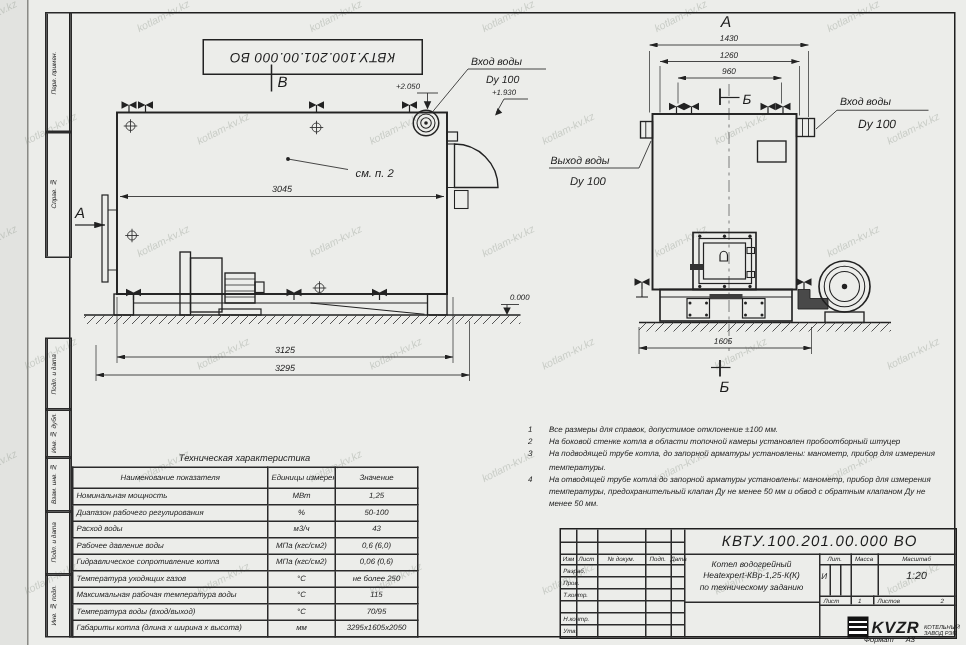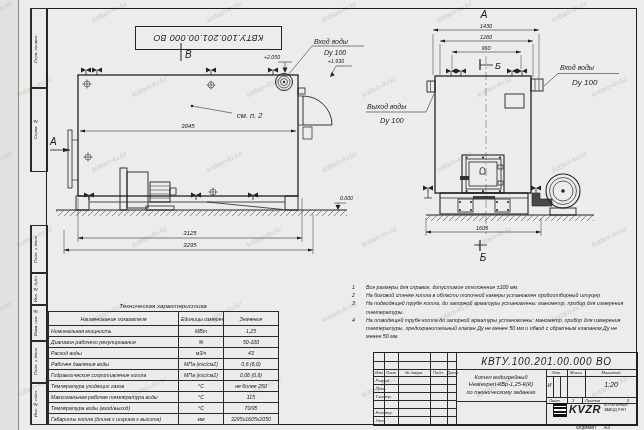--- a/index.html
+++ b/index.html
@@ -32,22 +32,22 @@
   .tech-table td.c{text-align:center;}
   .tblock{position:absolute;left:373px;top:352px;width:263px;height:72px;border:1.3px solid #1f1f1f;
         z-index:5;font-style:italic;}
   .tblock .vl{position:absolute;width:0;border-left:1px solid #2a2a2a;}
   .tblock .hl{position:absolute;height:0;border-top:1px solid #2a2a2a;}
   .tblock .lbl{position:absolute;font-size:4.1px;white-space:nowrap;}
   .tb-num{position:absolute;left:82px;top:0;width:181px;height:16px;display:flex;align-items:center;
         justify-content:center;font-size:10px;letter-spacing:.8px;white-space:nowrap;}
   .tb-name{position:absolute;left:82px;top:16px;width:90px;height:32px;display:flex;flex-direction:column;
         align-items:center;justify-content:center;font-size:5.6px;line-height:1.3;text-align:center;}
-  .tb-logo{position:absolute;left:172px;top:50px;width:91px;height:22px;display:flex;align-items:flex-start;
-        padding-left:7px;box-sizing:border-box;}
+  .tb-logo{position:absolute;left:172px;top:50px;width:91px;height:22px;display:flex;align-items:flex-end;
+        padding-left:19px;box-sizing:border-box;}
   .kvzr-icon{width:12px;height:12px;background:repeating-linear-gradient(#111 0 2px,#fff 2px 3.5px);
         border:1.5px solid #111;flex:none;}
   .kvzr-word{font-size:11px;font-weight:bold;font-style:italic;letter-spacing:.5px;margin-left:2px;}
   .kvzr-sub{font-size:3.8px;line-height:1.2;margin-left:3px;font-style:italic;}
   .format-note{position:absolute;left:576px;top:424px;font-size:5px;font-style:italic;z-index:4;}
   .format-note b{font-weight:normal;margin-left:8px;}
 </style>
 </head>
 <body>
 

